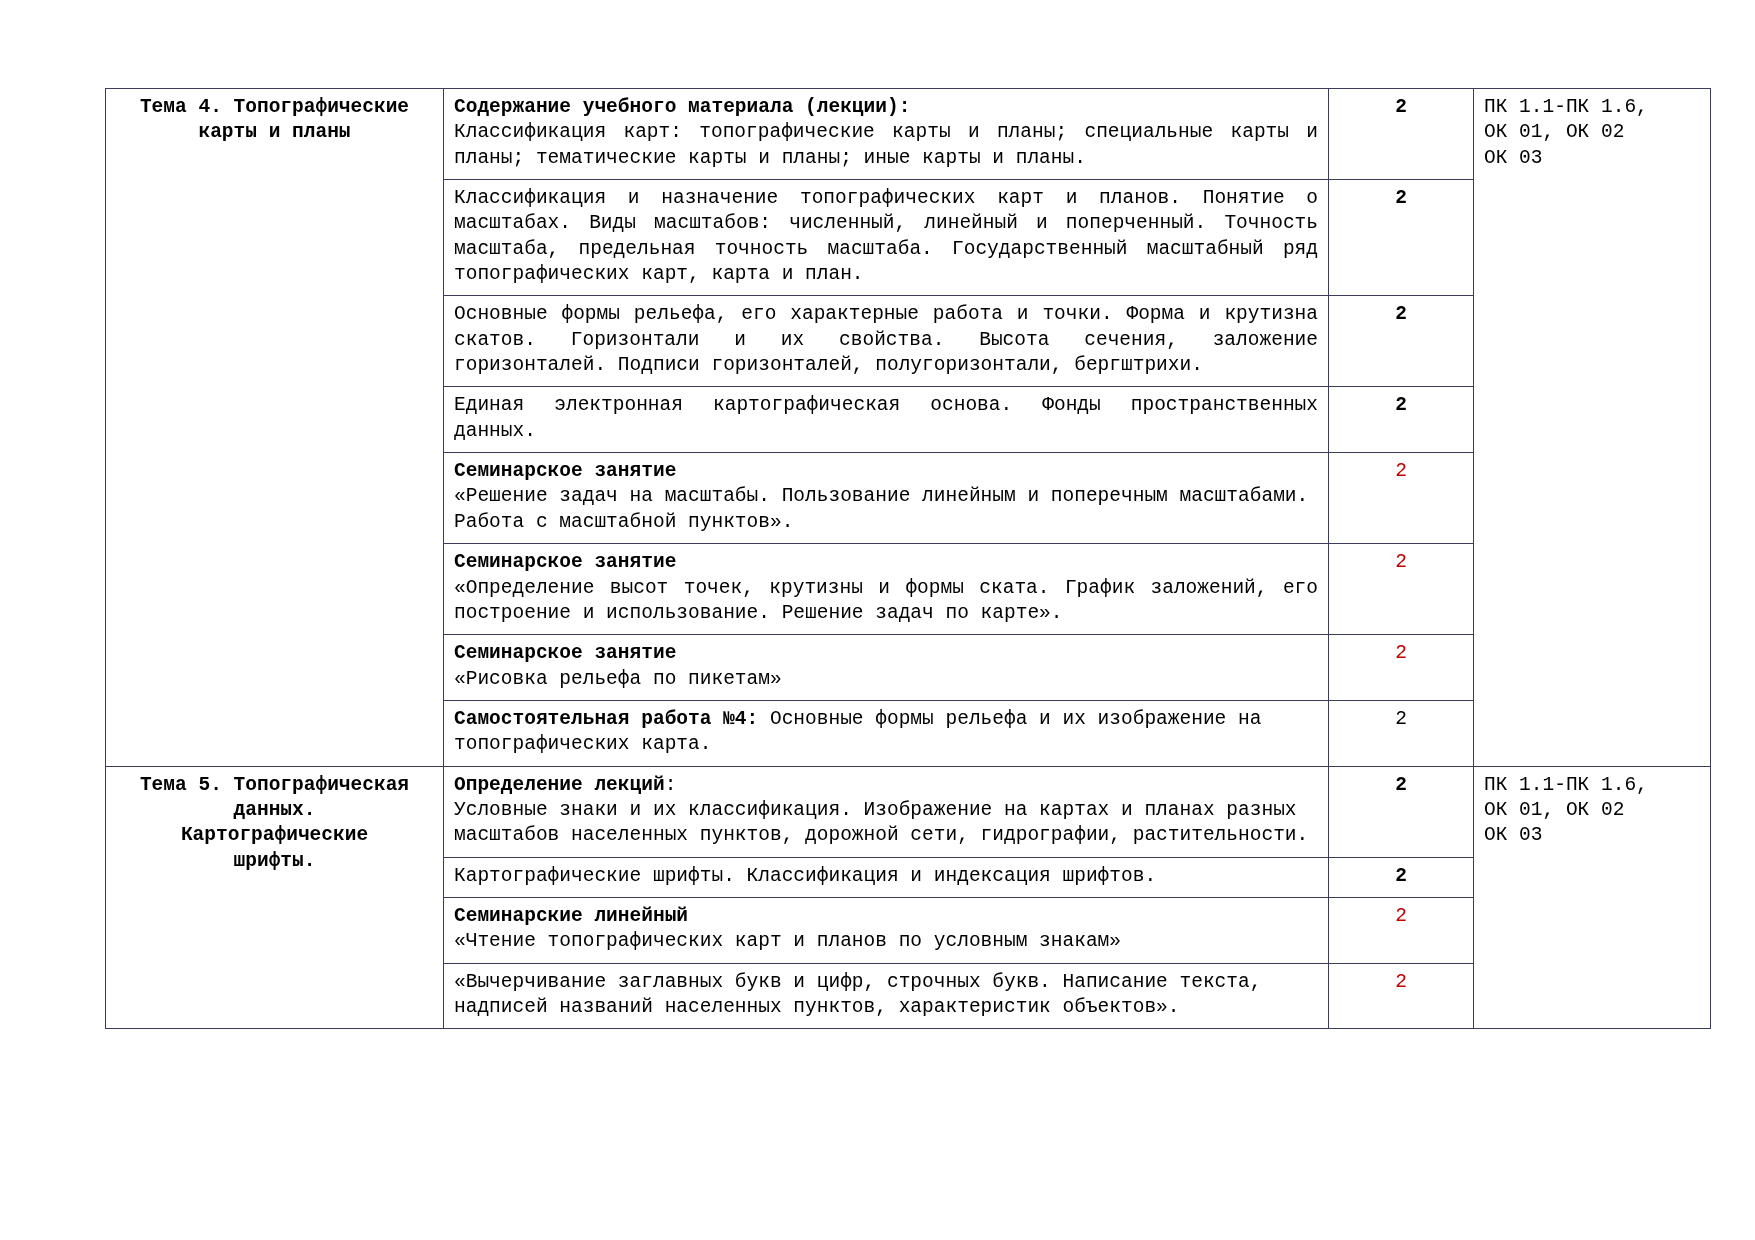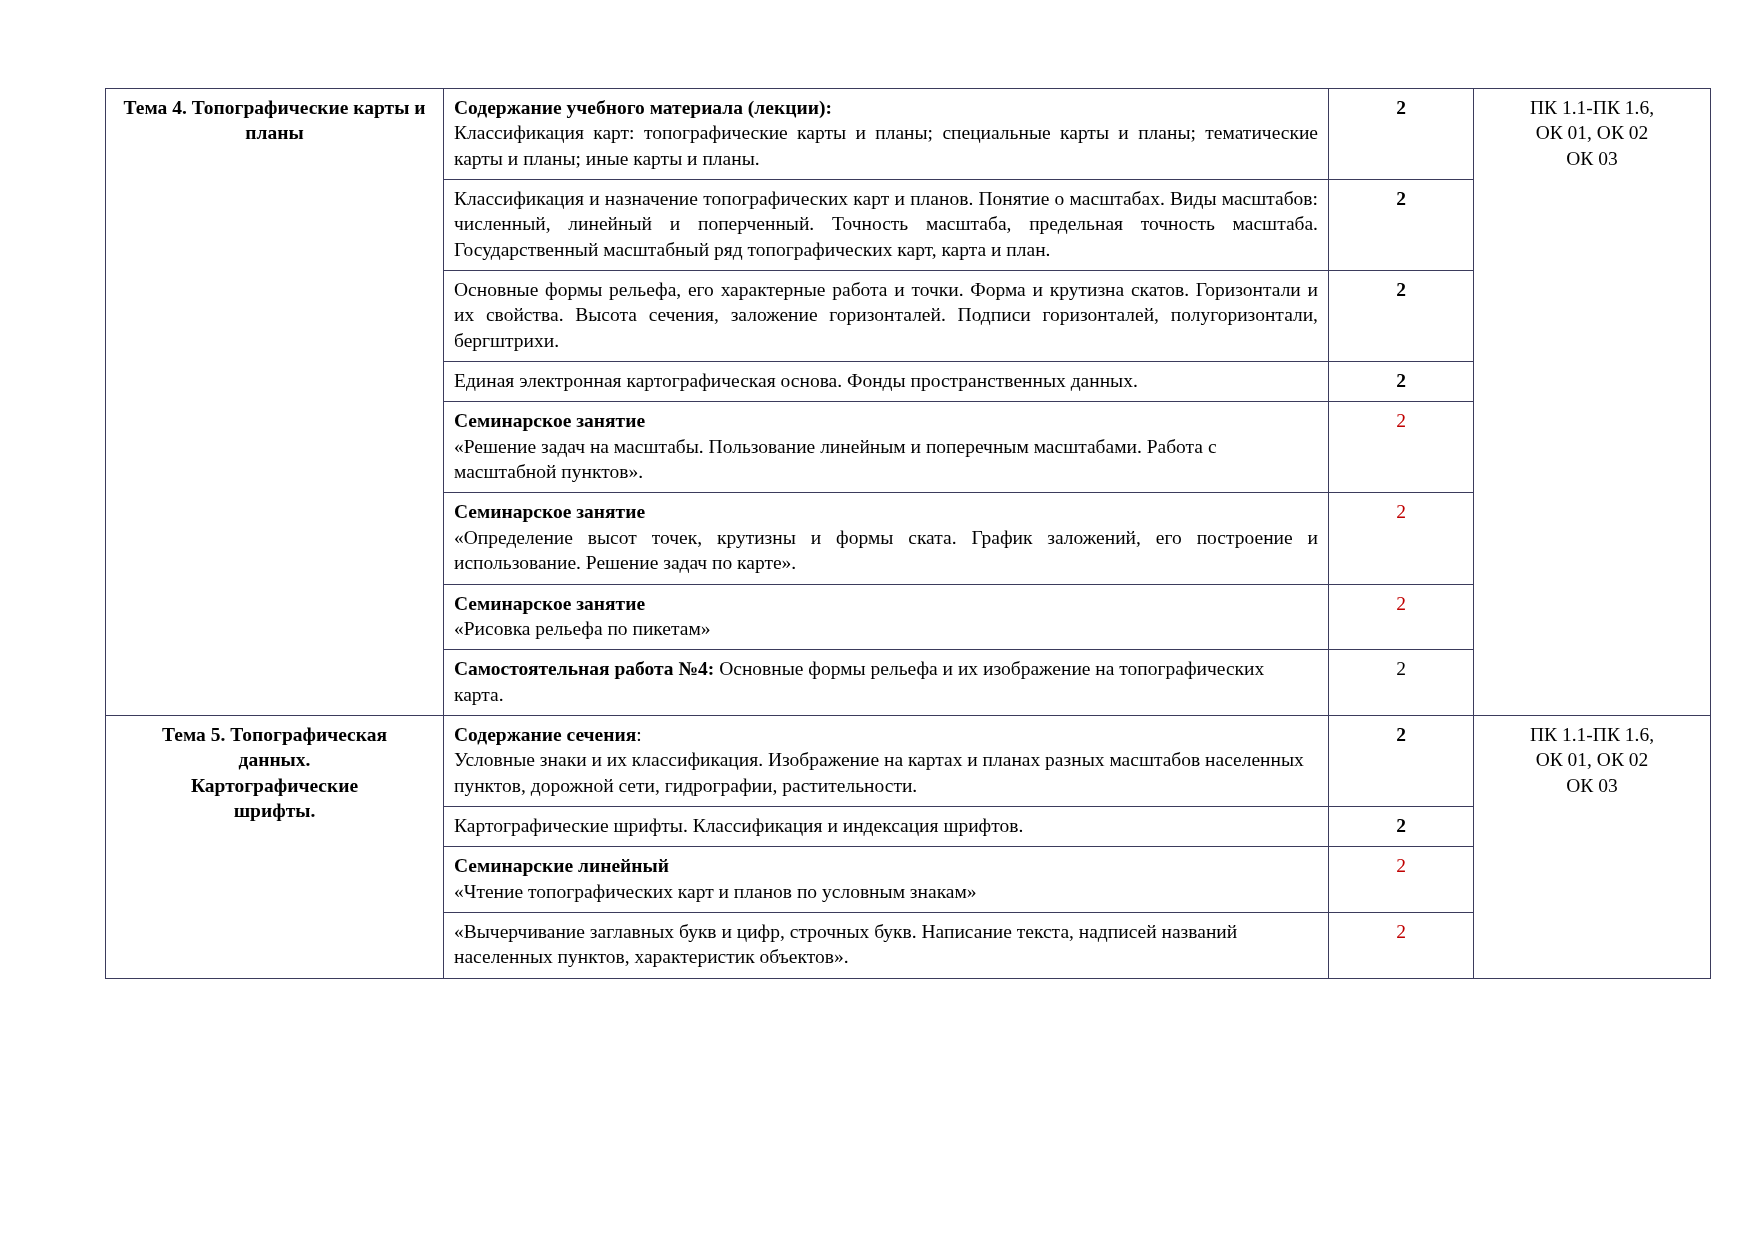--- a/index.html
+++ b/index.html
@@ -24,20 +24,21 @@
     border-collapse: collapse;
     width: 1545px;
     table-layout: fixed;
   }
   table.curriculum td {
     border: 1px solid #3b3b5c;
     vertical-align: top;
     padding: 6px 10px 8px 10px;
     font-size: 19.5px;
     line-height: 1.30;
+    font-family: Liberation Mono, monospace;
   }
   col.c-topic   { width: 338px; }
   col.c-content { width: 885px; }
   col.c-hours   { width: 145px; }
   col.c-codes   { width: 237px; }
 
   td.topic {
     text-align: center;
     font-weight: bold;
     vertical-align: top;
@@ -57,21 +58,21 @@
     font-size: 20px;
   }
   td.hours.red {
     color: #c00000;
     font-weight: normal;
   }
   td.hours.plain {
     font-weight: normal;
   }
   td.codes {
-    text-align: center;
+    text-align: left;
     vertical-align: middle;
     line-height: 1.45;
     font-size: 20px;
     margin-top: 41px;
   }
   .bold { font-weight: bold; }
   .lead { font-weight: bold; }
   .line { display: block; }
 </style>
 </head>
@@ -154,21 +155,21 @@
       </tr>
 
       <tr>
         <td class="topic" rowspan="4">
           <span class="line">Тема 5. Топографическая</span>
           <span class="line">данных.</span>
           <span class="line">Картографические</span>
           <span class="line">шрифты.</span>
         </td>
         <td class="content nojustify">
-          <span class="line"><span class="bold">Содержание сечения</span><span>:</span></span>
+          <span class="line"><span class="bold">Определение лекций</span><span>:</span></span>
           <span class="line">Условные знаки и их классификация. Изображение на картах и планах разных масштабов населенных пунктов, дорожной сети, гидрографии, растительности.</span>
         </td>
         <td class="hours">2</td>
         <td class="codes" rowspan="4">
           <span class="line">ПК 1.1-ПК 1.6,</span>
           <span class="line">ОК 01, ОК 02</span>
           <span class="line">ОК 03</span>
         </td>
       </tr>
 

